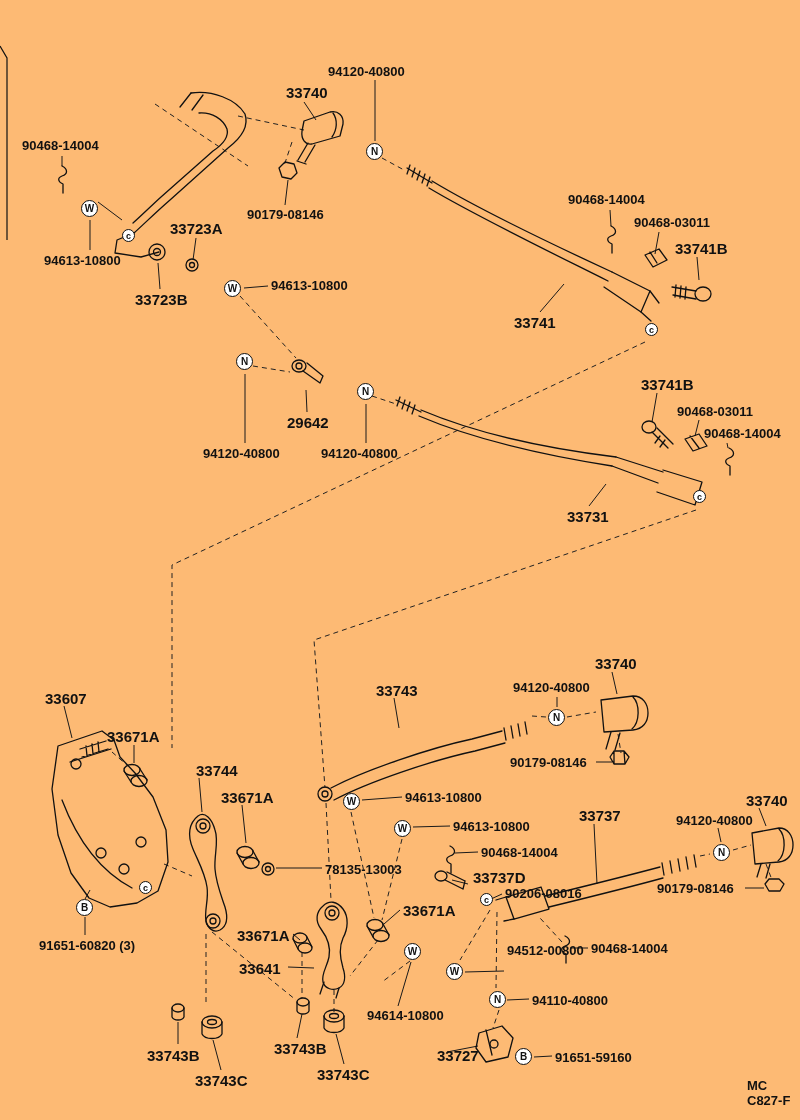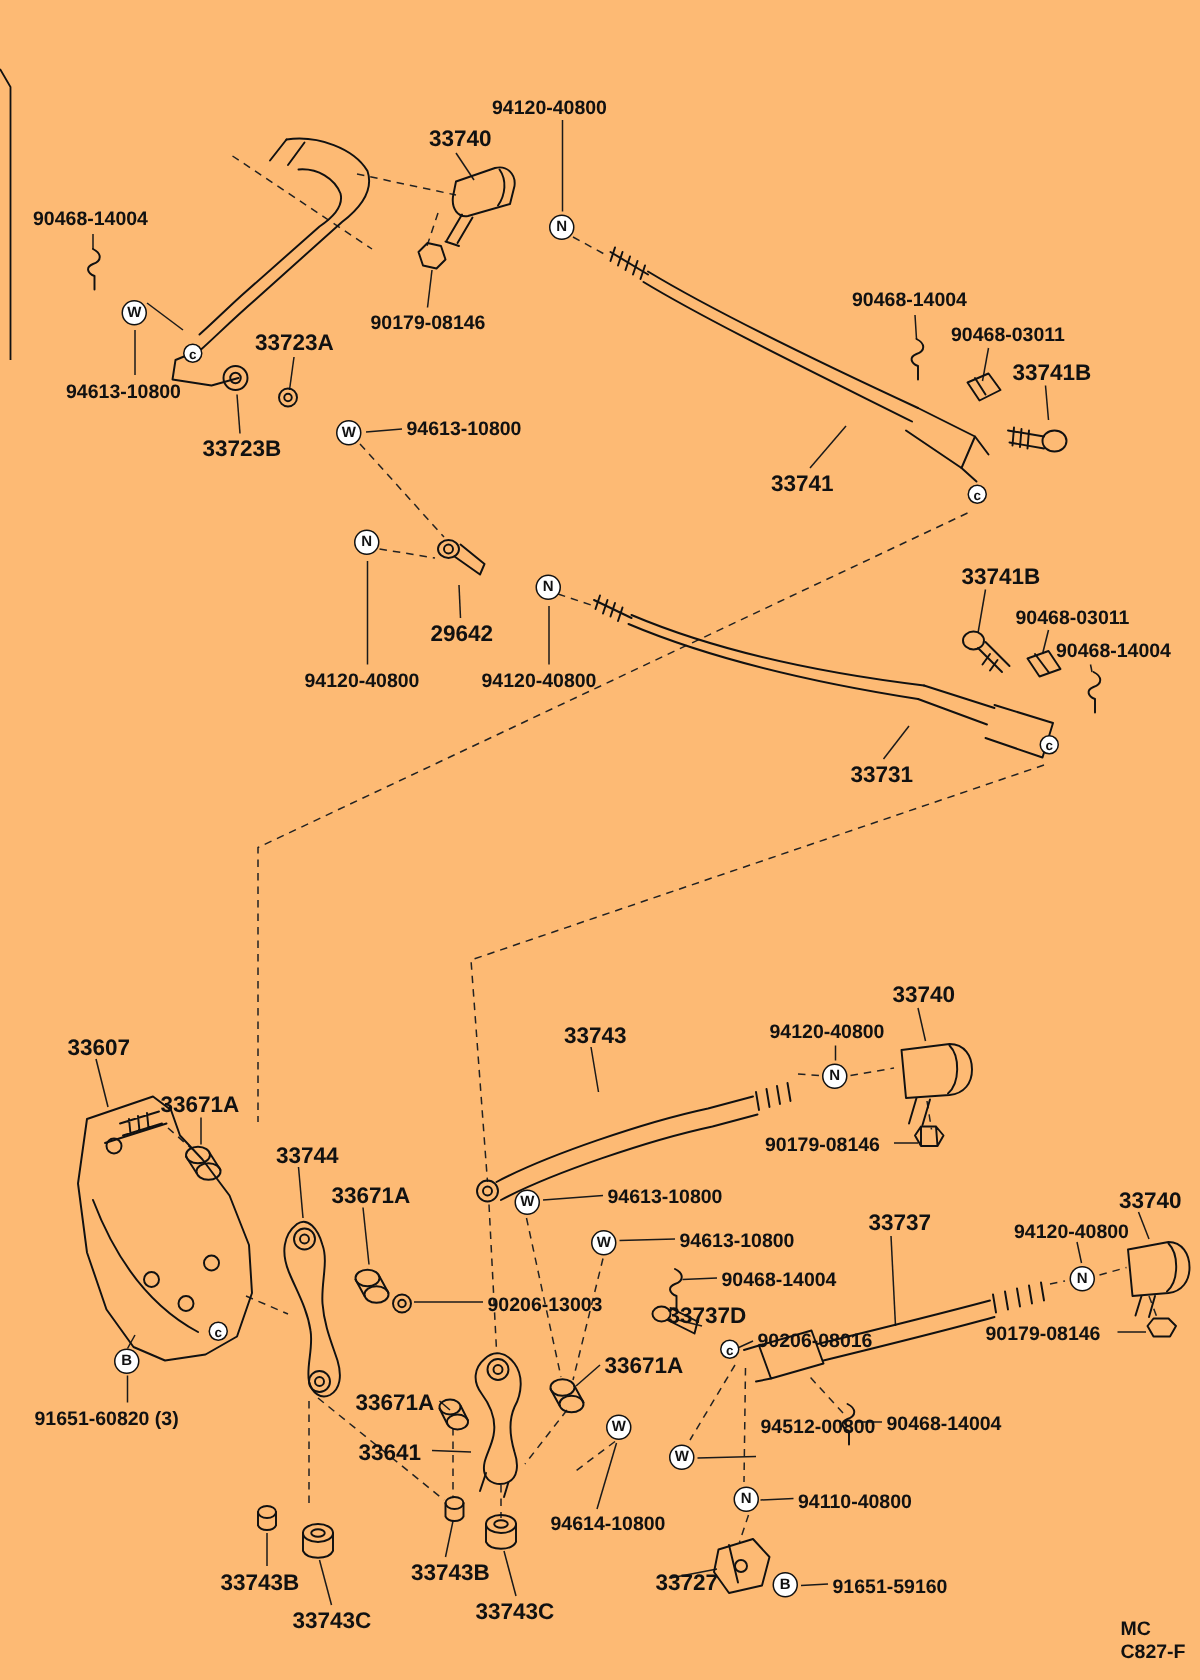--- a/index.html
+++ b/index.html
@@ -259,35 +259,35 @@
   <div class="lbl pn" style="left:641px;top:376px">33741B</div>
   <div class="lbl num" style="left:677px;top:404px">90468-03011</div>
   <div class="lbl num" style="left:704px;top:426px">90468-14004</div>
   <div class="lbl pn" style="left:567px;top:508px">33731</div>
   <div class="lbl pn" style="left:595px;top:655px">33740</div>
   <div class="lbl num" style="left:513px;top:680px">94120-40800</div>
   <div class="lbl pn" style="left:45px;top:690px">33607</div>
   <div class="lbl pn" style="left:107px;top:728px">33671A</div>
   <div class="lbl pn" style="left:376px;top:682px">33743</div>
   <div class="lbl num" style="left:510px;top:755px">90179-08146</div>
-  <div class="lbl pn" style="left:184px;top:762px">33744</div>
+  <div class="lbl pn" style="left:196px;top:762px">33744</div>
   <div class="lbl pn" style="left:221px;top:789px">33671A</div>
   <div class="lbl num" style="left:405px;top:790px">94613-10800</div>
   <div class="lbl num" style="left:453px;top:819px">94613-10800</div>
   <div class="lbl pn" style="left:579px;top:807px">33737</div>
   <div class="lbl pn" style="left:746px;top:792px">33740</div>
   <div class="lbl num" style="left:676px;top:813px">94120-40800</div>
   <div class="lbl num" style="left:481px;top:845px">90468-14004</div>
-  <div class="lbl num" style="left:325px;top:862px">90206-13003</div>
-  <div class="lbl pn" style="left:445px;top:869px">33737D</div>
+  <div class="lbl num" style="left:325px;top:862px">78135-13003</div>
+  <div class="lbl pn" style="left:473px;top:869px">33737D</div>
   <div class="lbl num" style="left:505px;top:886px">90206-08016</div>
   <div class="lbl num" style="left:657px;top:881px">90179-08146</div>
   <div class="lbl pn" style="left:403px;top:902px">33671A</div>
   <div class="lbl pn" style="left:237px;top:927px">33671A</div>
-  <div class="lbl num" style="left:23px;top:938px">91651-60820 (3)</div>
+  <div class="lbl num" style="left:39px;top:938px">91651-60820 (3)</div>
   <div class="lbl num" style="left:591px;top:941px">90468-14004</div>
   <div class="lbl pn" style="left:239px;top:960px">33641</div>
   <div class="lbl num" style="left:507px;top:943px">94512-00800</div>
   <div class="lbl num" style="left:532px;top:993px">94110-40800</div>
   <div class="lbl num" style="left:367px;top:1008px">94614-10800</div>
   <div class="lbl pn" style="left:147px;top:1047px">33743B</div>
   <div class="lbl pn" style="left:274px;top:1040px">33743B</div>
   <div class="lbl pn" style="left:437px;top:1047px">33727</div>
   <div class="lbl num" style="left:555px;top:1050px">91651-59160</div>
   <div class="lbl pn" style="left:195px;top:1072px">33743C</div>

